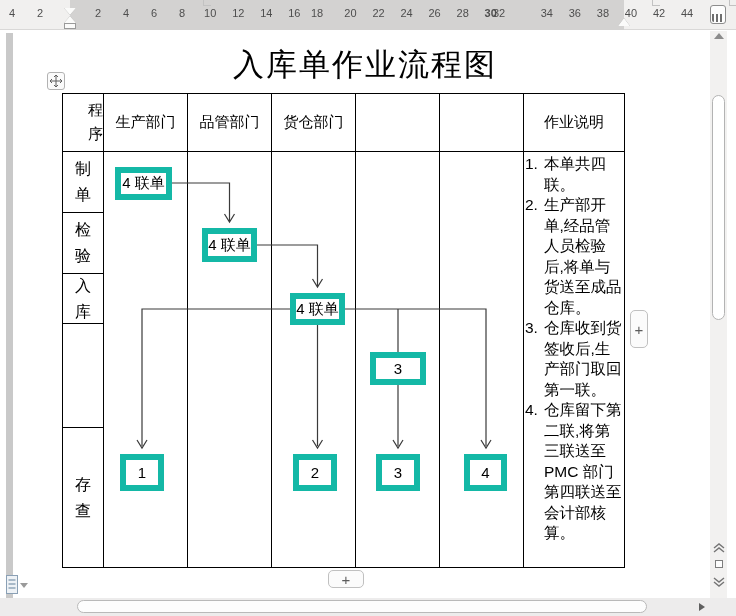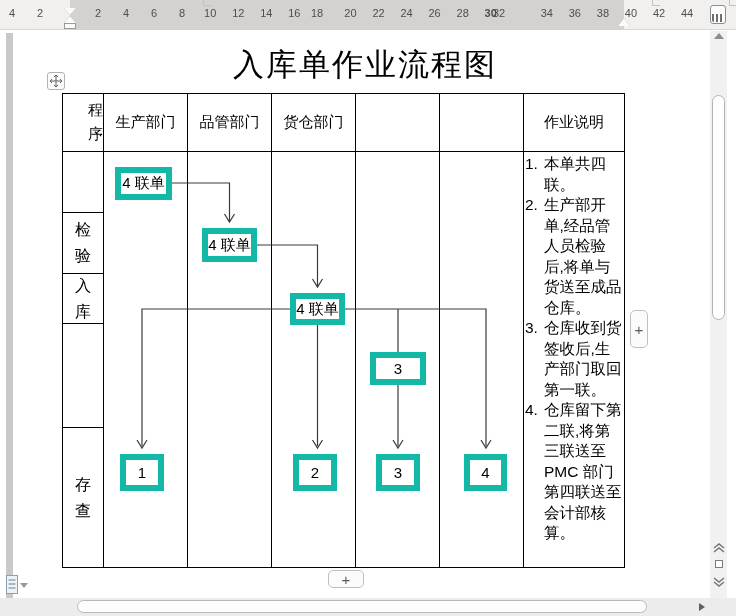--- a/index.html
+++ b/index.html
@@ -196,20 +196,23 @@
   <div class="hcell" style="left:188px;width:83px">
     <span>品管部门</span>
     </div>
   <div class="hcell" style="left:272px;width:83px">
     <span>货仓部门</span>
     </div>
   <div class="hcell" style="left:524px;width:100px">
     <span>作业说明</span>
     </div>
 
+  <div class="pcell" style="top:152px;height:60px">
+    <span class="plabel">制单</span>
+    </div>
   <div class="pcell" style="top:213px;height:60px">
     <span class="plabel">检验</span>
     </div>
   <div class="pcell" style="top:274px;height:49px">
     <span class="plabel">入库</span>
     </div>
   <div class="pcell" style="top:428px;height:139px">
     <span class="plabel">存查</span>
     </div>
 

